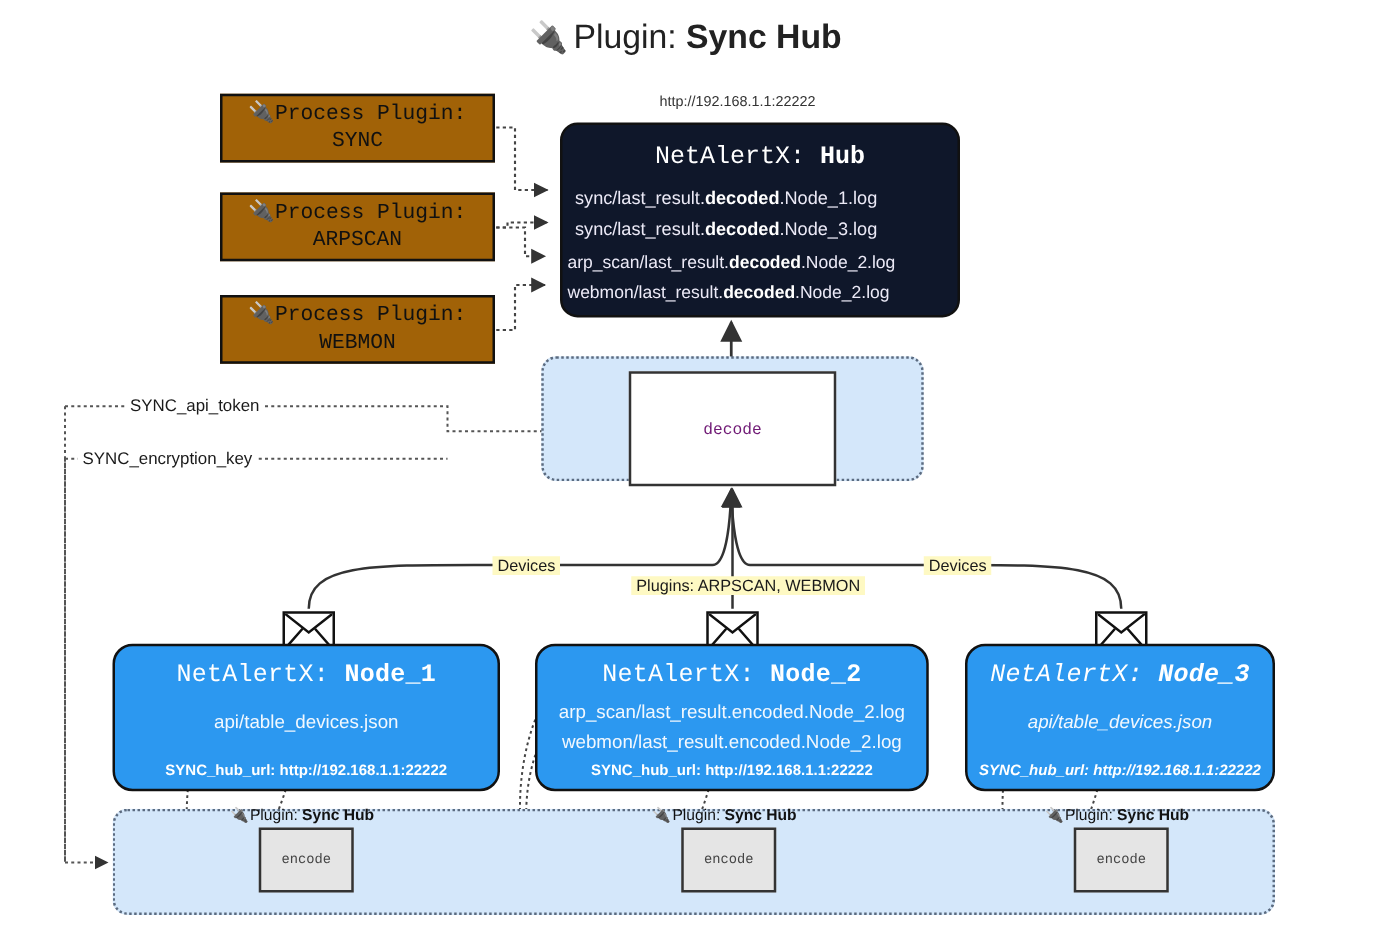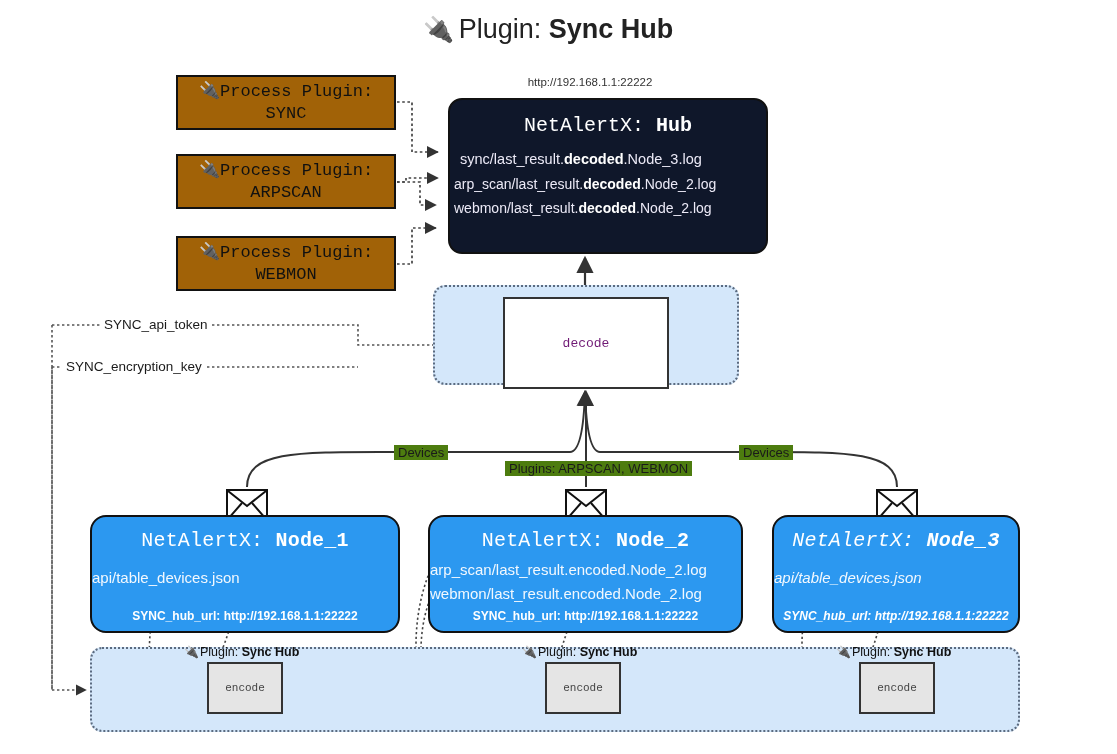--- a/index.html
+++ b/index.html
@@ -41,31 +41,31 @@
   #decode-box{left:503px;top:297px;width:166px;height:92px;background:#fff;
               border:2.4px solid #333;display:flex;align-items:center;justify-content:center;
               font-family:"Liberation Mono", monospace;font-size:13px;color:#701a75;}
 
   
   .keylabel{font-size:13.5px;color:#1a1a1a;background:#fff;padding:0 4px;white-space:nowrap;}
   #k1{left:100px;top:317px;}
   #k2{left:62px;top:359px;}
 
   
-  .edgelab{font-size:13px;color:#1a1a1a;background:#4d7c0f;padding:0 4px;white-space:nowrap;}
+  .edgelab{font-size:13px;color:#1a1a1a;background:#fef9c3;padding:0 4px;white-space:nowrap;}
   #lab-dev1{left:394px;top:445px;}
   #lab-plug{left:505px;top:461px;}
   #lab-dev2{left:739px;top:445px;}
 
   
   .nbox{background:#2c98f0;border:2.6px solid #111;border-radius:16px;}
   .nbox .ntitle{margin-top:12px;text-align:center;
       font-family:"Liberation Mono", monospace;font-size:20px;color:#fff;letter-spacing:.2px;}
   .nbox .ntitle .b{font-weight:bold;}
-  .nbox .nlines{margin-top:14px;text-align:left;}
+  .nbox .nlines{margin-top:14px;text-align:center;}
   .nbox .nline{font-size:15px;color:#f2f8fe;line-height:1.62;white-space:nowrap;}
   .nbox .nurl{position:absolute;left:0;bottom:8px;width:100%;text-align:center;
       font-size:12px;color:#ffffff;font-weight:600;white-space:nowrap;}
 
   #n1{left:90px;top:515px;width:310px;height:118px;}
   #n2{left:428px;top:515px;width:315px;height:118px;}
   #n3{left:772px;top:515px;width:248px;height:118px;font-style:italic;}
 
   
   .env{width:42px;height:32px;background:#fff;border:2.2px solid #111;}
@@ -151,20 +151,21 @@
   <div class="node pbox" style="left:176px;top:236px;width:220px;height:55px;">
     <div class="l1"><span>🔌</span><span>Process Plugin:</span></div>
     <div class="l2">WEBMON</div>
   </div>
 
   <div class="node" id="hub">
     <div class="hub-title">
       <span>NetAlertX: </span><span class="b">Hub</span>
     </div>
     <div class="logs">
+      <div class="logline"><span>sync/last_result.</span><span class="b">decoded</span><span>.Node_1.log</span></div>
       <div class="logline"><span>sync/last_result.</span><span class="b">decoded</span><span>.Node_3.log</span></div>
       <div class="logline small"><span>arp_scan/last_result.</span><span class="b">decoded</span><span>.Node_2.log</span></div>
       <div class="logline small"><span>webmon/last_result.</span><span class="b">decoded</span><span>.Node_2.log</span></div>
     </div>
   </div>
 
   <div class="node" id="decode-band"></div>
   <div class="node" id="decode-box">decode</div>
 
   <div class="node keylabel" id="k1">SYNC_api_token</div>

